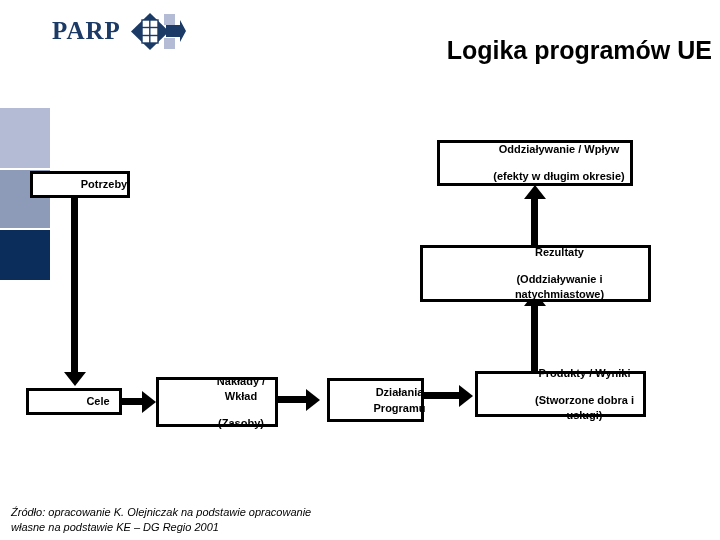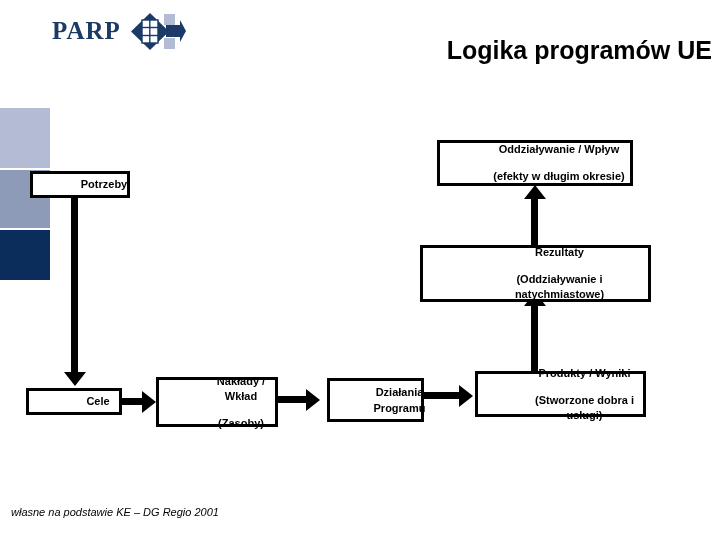--- a/index.html
+++ b/index.html
@@ -238,16 +238,17 @@
     <span class="l1">Działania</span>
     <span class="l2">Programu</span>
   </div>
 
   <div class="node" id="node-produkty">
     <span class="l1">Produkty / Wyniki</span>
     <span class="l2">(Stworzone dobra i usługi)</span>
   </div>
 
   <div id="source">
+    <div>Źródło: opracowanie K. Olejniczak na podstawie opracowanie</div>
     <div>własne na podstawie KE – DG Regio 2001</div>
   </div>
 
 </div>
 
 </body></html>

